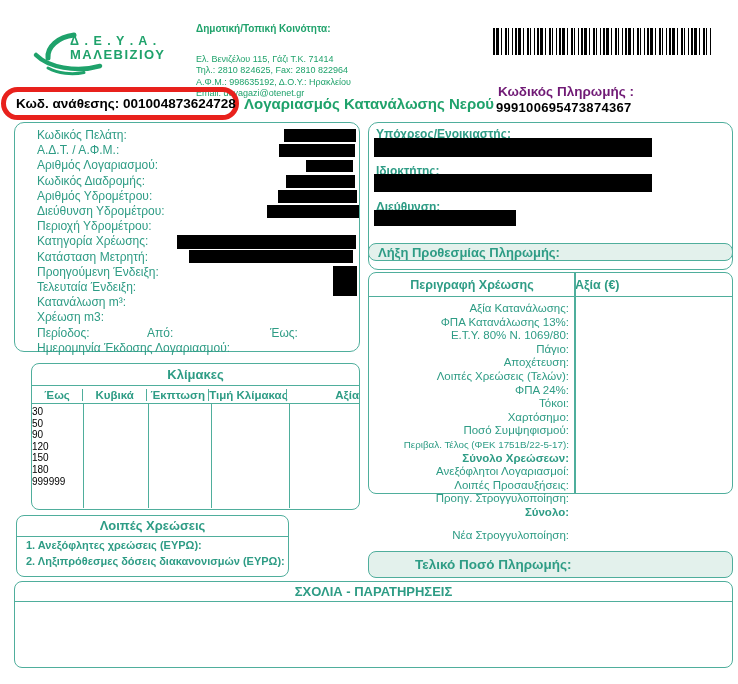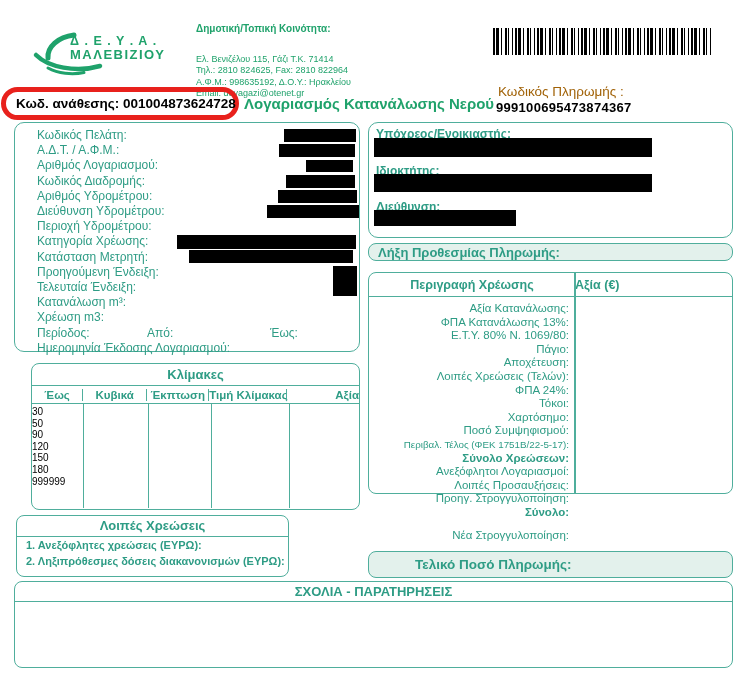--- a/index.html
+++ b/index.html
@@ -20,31 +20,31 @@
       #000 0 2px,#fff 2px 3px,#000 3px 6px,#fff 6px 8px,#000 8px 9px,
       #fff 9px 12px,#000 12px 14px,#fff 14px 15px,#000 15px 16px,#fff 16px 19px,
       #000 19px 20px,#fff 20px 22px);
   }
   .red-oval{
     position:absolute;left:1px;top:87px;width:238px;height:33px;box-sizing:border-box;
     border:5px solid #e8211c;border-radius:17px;display:flex;align-items:center;
   }
   .assignment{color:#000;font-weight:bold;font-size:13.5px;padding-left:10px;white-space:nowrap;}
   .doc-title{position:absolute;left:244px;top:95px;color:#1fa26b;font-weight:bold;font-size:15px;white-space:nowrap;}
-  .pay-label{position:absolute;left:498px;top:84px;color:#a16207;font-weight:normal;font-size:13.5px;white-space:nowrap;}
+  .pay-label{position:absolute;left:498px;top:84px;color:#701a75;font-weight:bold;font-size:13.5px;white-space:nowrap;}
   .pay-value{position:absolute;left:496px;top:100px;color:#000;font-weight:bold;font-size:13px;letter-spacing:.3px;white-space:nowrap;}
   
   .panel{position:absolute;box-sizing:border-box;border:1.5px solid #4fae9c;border-radius:10px;background:#fff;}
   .customer-panel{left:14px;top:122px;width:346px;height:230px;}
   .crow{position:relative;padding-left:22px;font-size:12px;line-height:15.2px;white-space:nowrap;}
   .crow:first-child{padding-top:5px;}
   .period-apo{position:absolute;left:132px;top:0;}
   .period-eos{position:absolute;left:255px;top:0;}
   .redact{position:absolute;background:#000;}
-  .parties-panel{left:368px;top:122px;width:365px;height:116px;}
+  .parties-panel{left:368px;top:122px;width:365px;height:148px;}
   .p-label{position:absolute;left:7px;font-size:12px;font-weight:bold;text-decoration:underline;white-space:nowrap;}
   .due-box{left:368px;top:243px;width:365px;height:18px;background:#e3f1ec;border-radius:8px;display:flex;align-items:center;}
   .due-box span{font-weight:bold;font-size:13px;padding-left:9px;}
   .charges-table{left:368px;top:272px;width:365px;height:222px;border-radius:8px;}
   .ct-divider{position:absolute;left:205px;top:0;bottom:0;width:1.5px;background:#4fae9c;}
   .ct-header{display:flex;height:23px;border-bottom:1.5px solid #4fae9c;align-items:center;}
   .ct-h1{width:206px;text-align:center;font-weight:bold;font-size:12.5px;}
   .ct-h2{flex:1;text-align:left;font-weight:bold;font-size:12.5px;}
   .ct-rows{position:absolute;left:0;top:24px;width:200px;text-align:right;padding-top:5px;font-size:11.5px;line-height:13.6px;}
   .ct-row{white-space:nowrap;}

